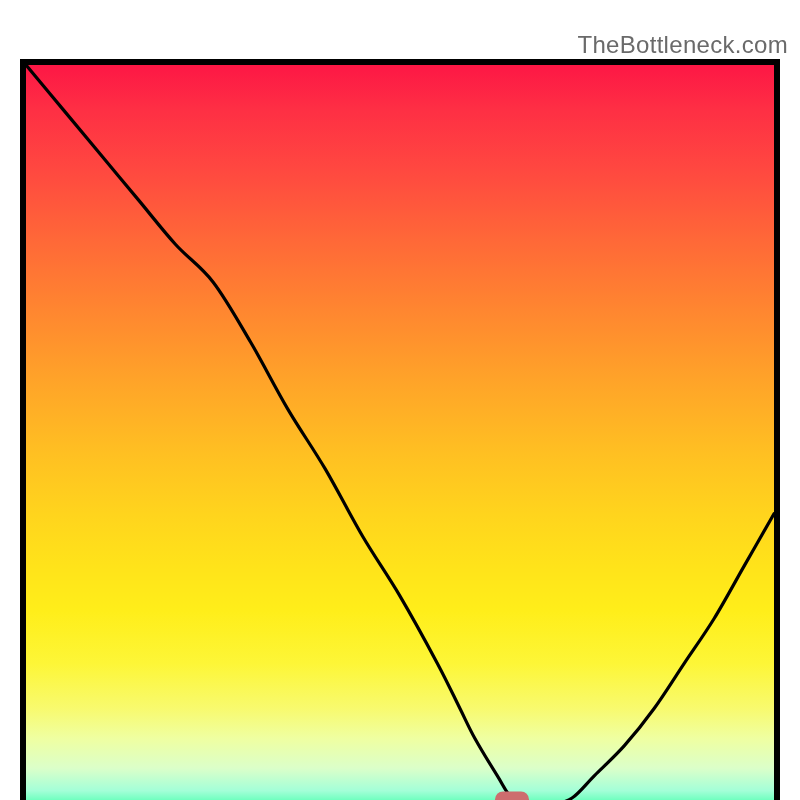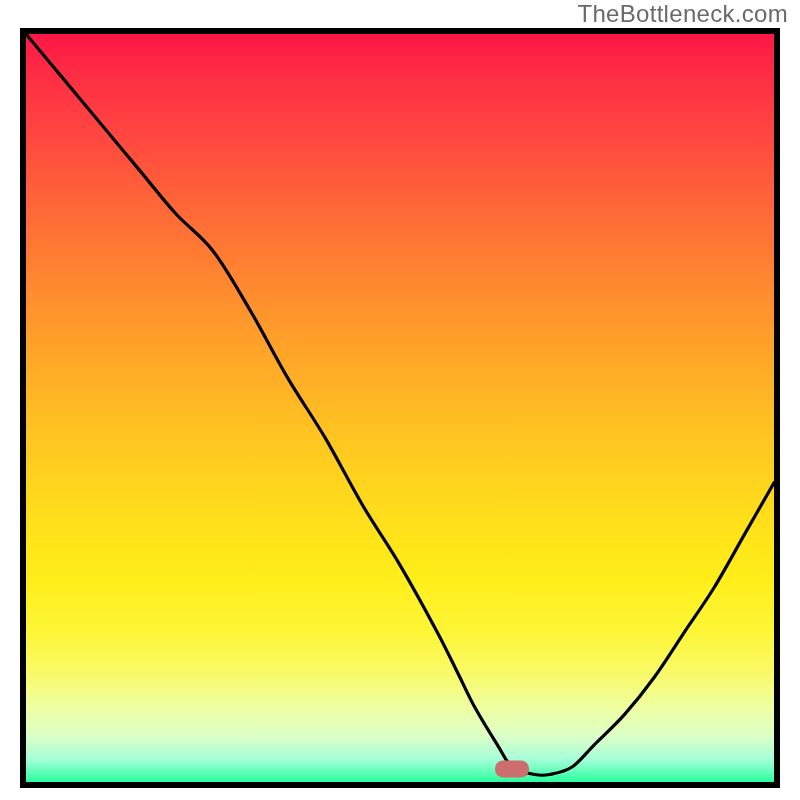--- a/index.html
+++ b/index.html
@@ -7,20 +7,21 @@
     padding: 0;
     width: 800px;
     height: 800px;
     background: #ffffff;
     font-family: Arial, Helvetica, sans-serif;
   }
   .canvas {
     position: relative;
     width: 800px;
     height: 696px;
+    margin-top: 31px;
   }
   .watermark {
     position: absolute;
     top: 0px;
     right: 12px;
     font-size: 24px;
     font-weight: 500;
     color: #6a6a6a;
     letter-spacing: 0.3px;
     z-index: 10;

